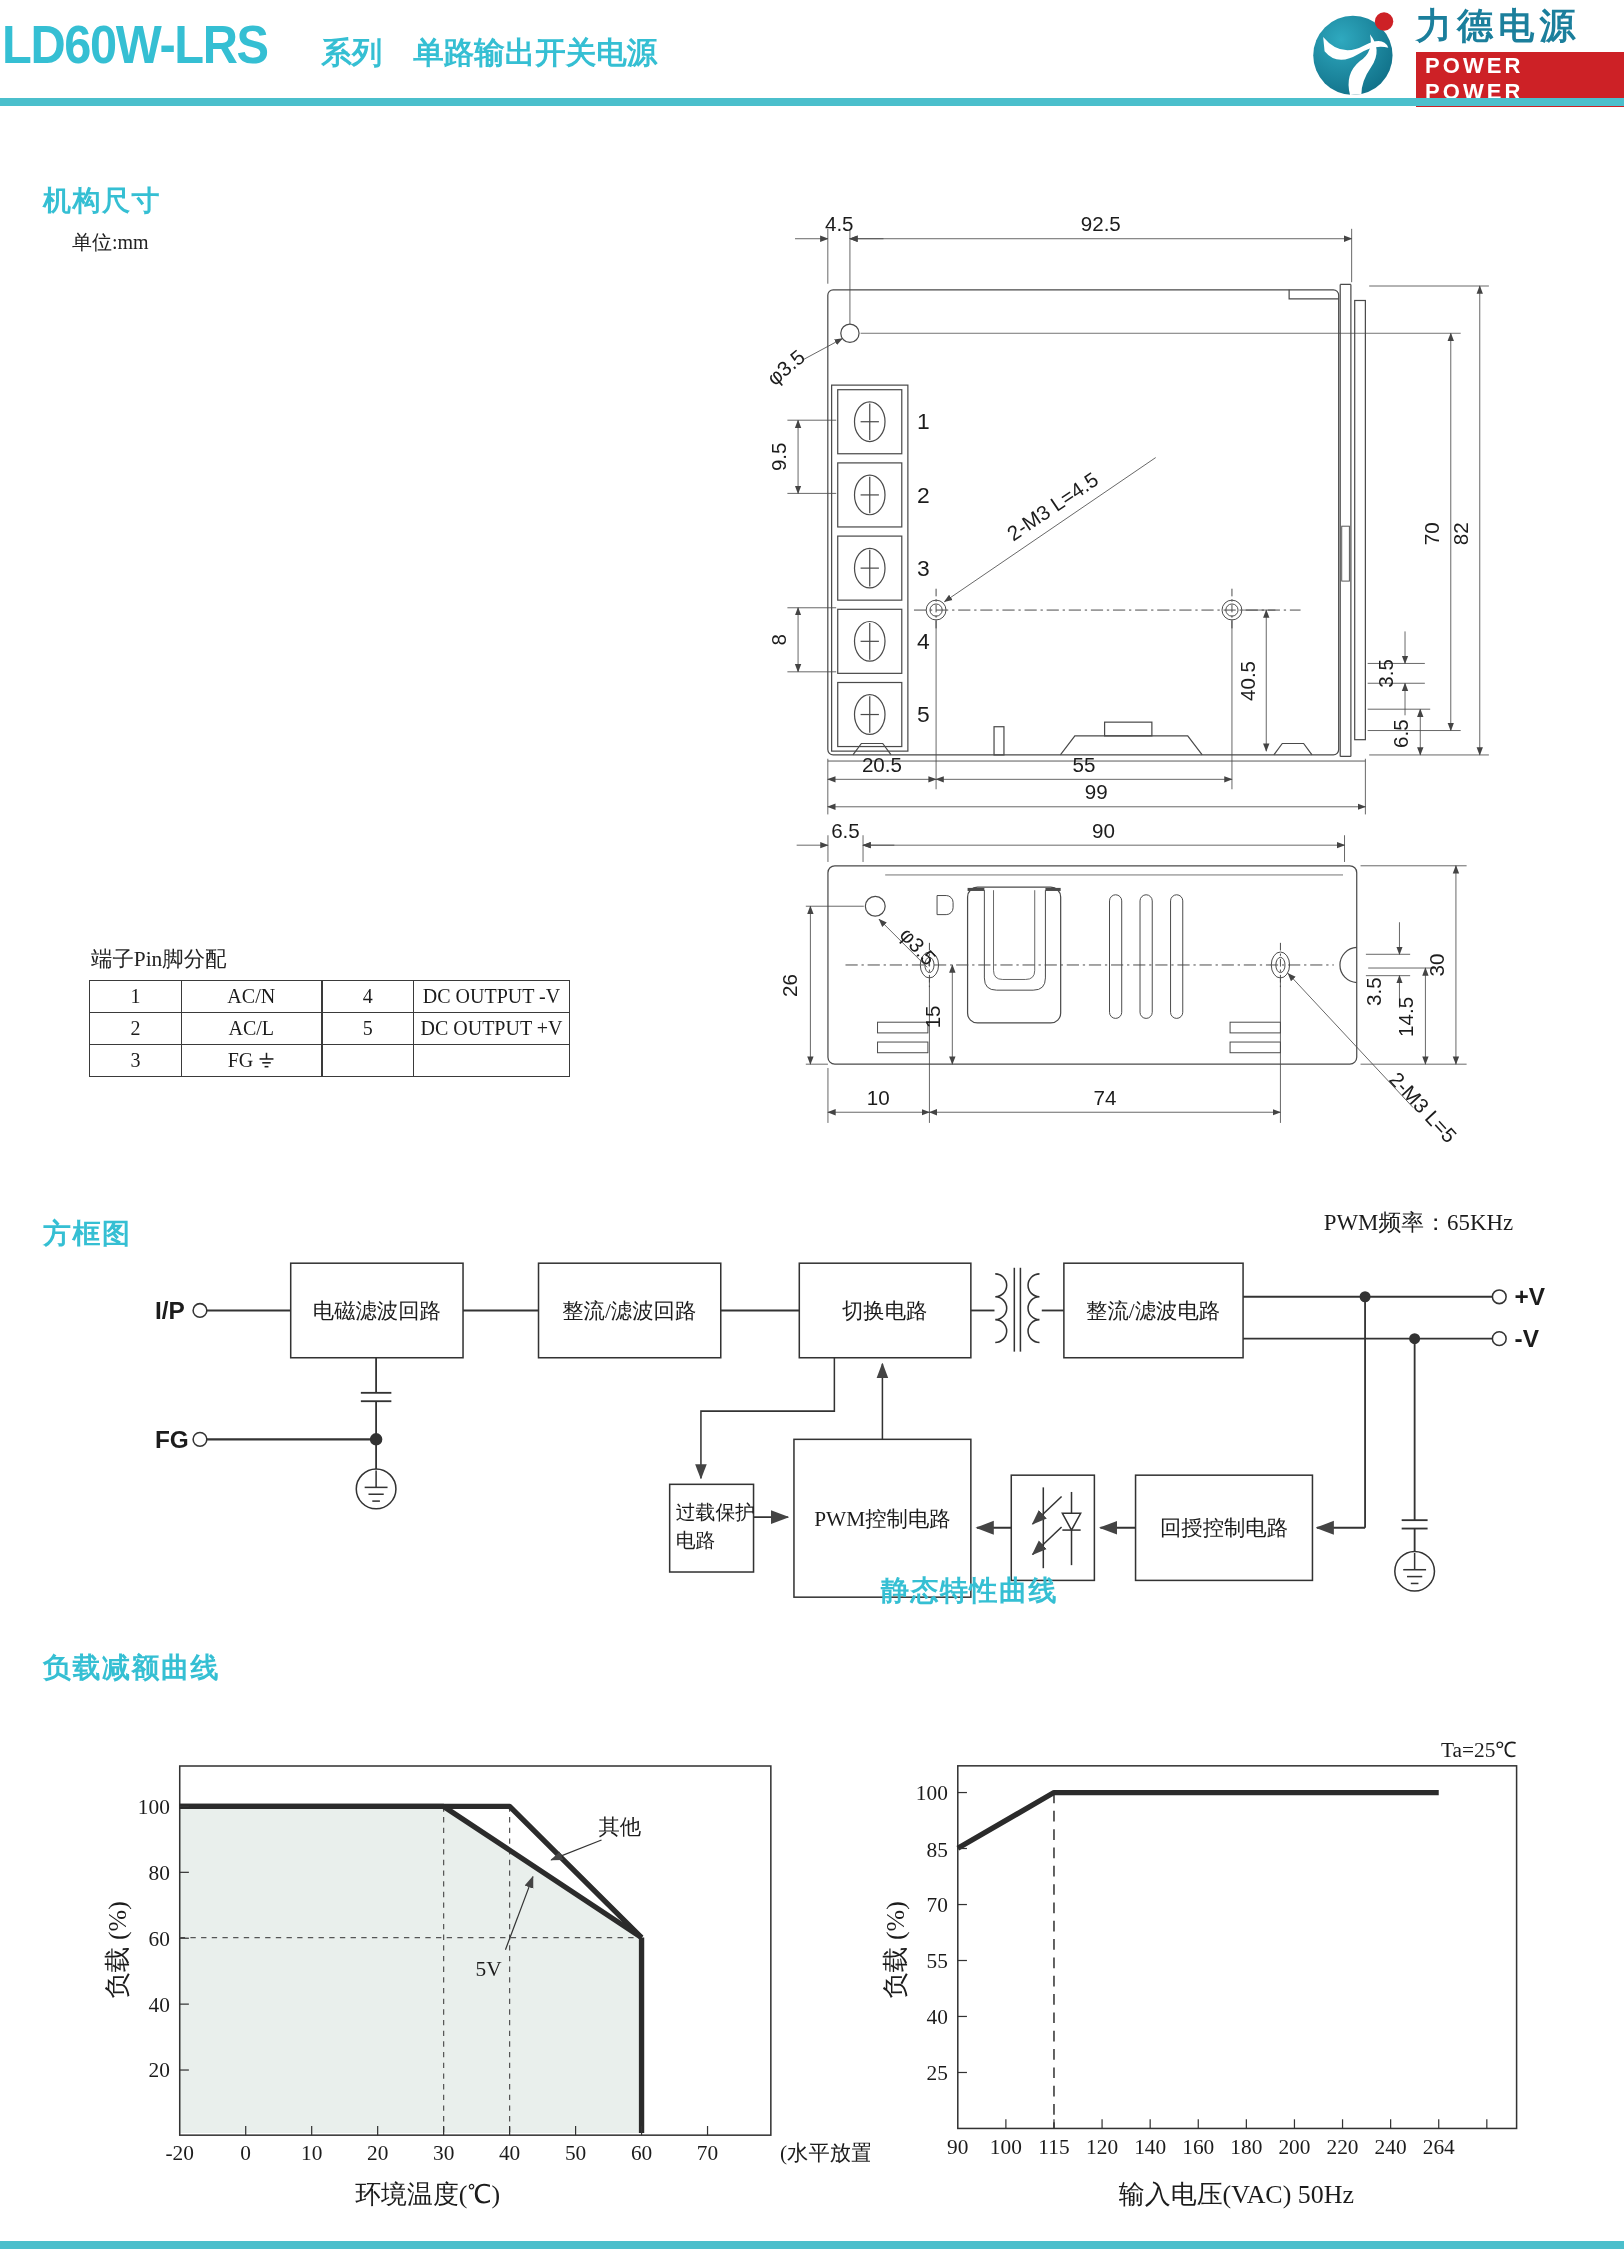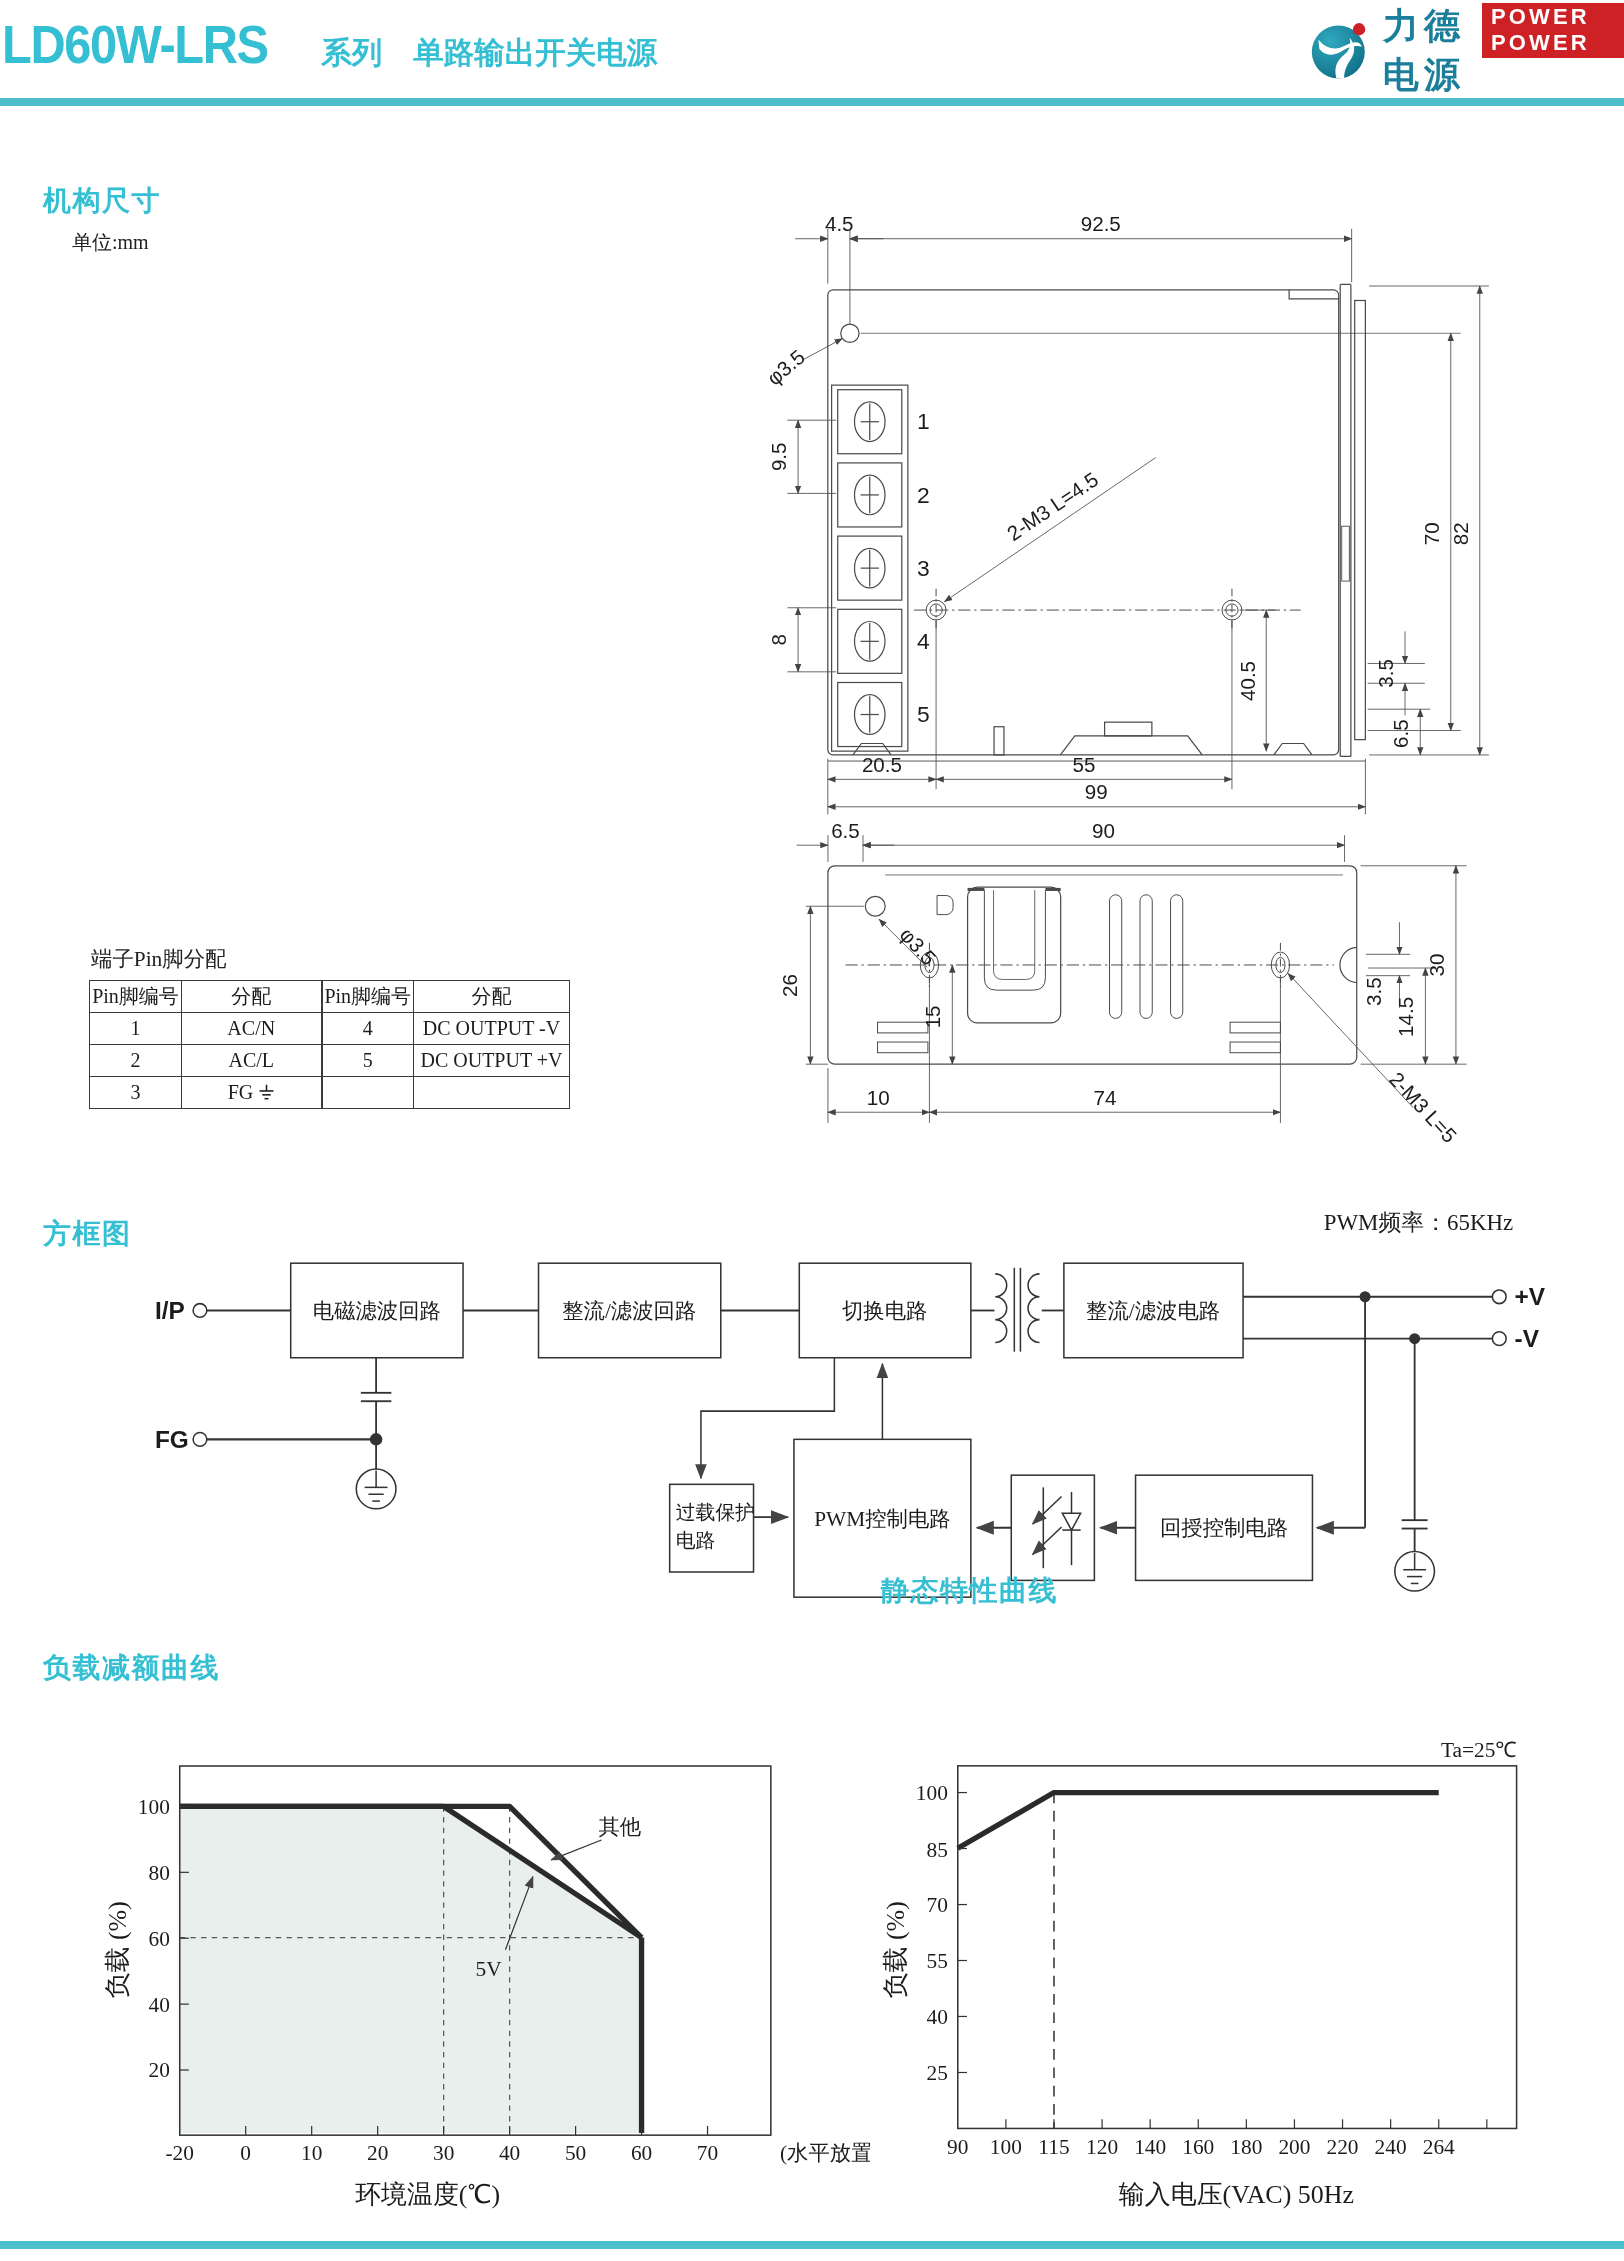--- a/index.html
+++ b/index.html
@@ -6,21 +6,21 @@
   .page{position:relative;width:1624px;height:2261px;background:#fff;overflow:hidden;
         font-family:"Liberation Sans",sans-serif;color:#222;}
   .abs{position:absolute;}
   .sec-title{font-size:28px;font-weight:bold;letter-spacing:1.5px;color:#35bfd3;}
   .rule{position:absolute;left:0;width:1624px;height:8.4px;background:#4bbfcc;}
   
   .main-title{position:absolute;left:1.5px;top:13.7px;display:flex;align-items:baseline;gap:31px;white-space:nowrap;}
   .mt-big{font-size:53px;font-weight:bold;letter-spacing:-1.5px;color:#35bfd3;transform:scaleX(.92);transform-origin:left;}
   .mt-mid{font-size:30.5px;font-weight:bold;color:#35bfd3;}
   .logo{position:absolute;left:1309px;top:1.5px;display:flex;align-items:center;gap:7.6px;}
-  .logo-text{display:flex;flex-direction:row;align-items:flex-start;}
+  .logo-text{display:flex;flex-direction:column;align-items:flex-start;}
   .logo-cn{font-size:36px;font-weight:bold;color:#1b7f9c;letter-spacing:5.3px;font-family:"Liberation Serif",serif;}
   .logo-en{margin-top:1.5px;background:#cd2126;color:#fff;font-weight:bold;font-size:22px;
            letter-spacing:3.1px;padding:0.8px 9.2px 2.3px 9.2px;}
   .unit{font-size:20px;font-family:"Liberation Serif",serif;color:#222;}
   
   .pin-title{font-size:21.4px;font-family:"Liberation Serif",serif;color:#222;}
   table.pin{border-collapse:collapse;table-layout:fixed;}
   table.pin td,table.pin th{border:1.5px solid #3a3a3a;font-weight:normal;text-align:center;
       font-size:20px;font-family:"Liberation Serif",serif;color:#1c1c1c;height:31px;padding:0;}
   table.pin .mid{border-left:2.3px solid #3a3a3a;}
@@ -273,26 +273,20 @@
 
   <div class="abs pin-title" style="left:91px;top:944px;">端子Pin脚分配</div>
   <table class="pin abs" style="left:89px;top:980px;width:479px;">
     <colgroup>
         <col style="width:92px">
         <col style="width:140px">
         <col style="width:92px">
         <col style="width:156px">
       </colgroup>
     <tbody>
-        <tr>
-      <th>Pin脚编号</th>
-      <th>分配</th>
-      <th class="mid">Pin脚编号</th>
-      <th>分配</th>
-    </tr>
     <tr>
       <td>1</td>
       <td>AC/N</td>
       <td class="mid">4</td>
       <td>DC OUTPUT -V</td>
     </tr>
     <tr>
       <td>2</td>
       <td>AC/L</td>
       <td class="mid">5</td>

